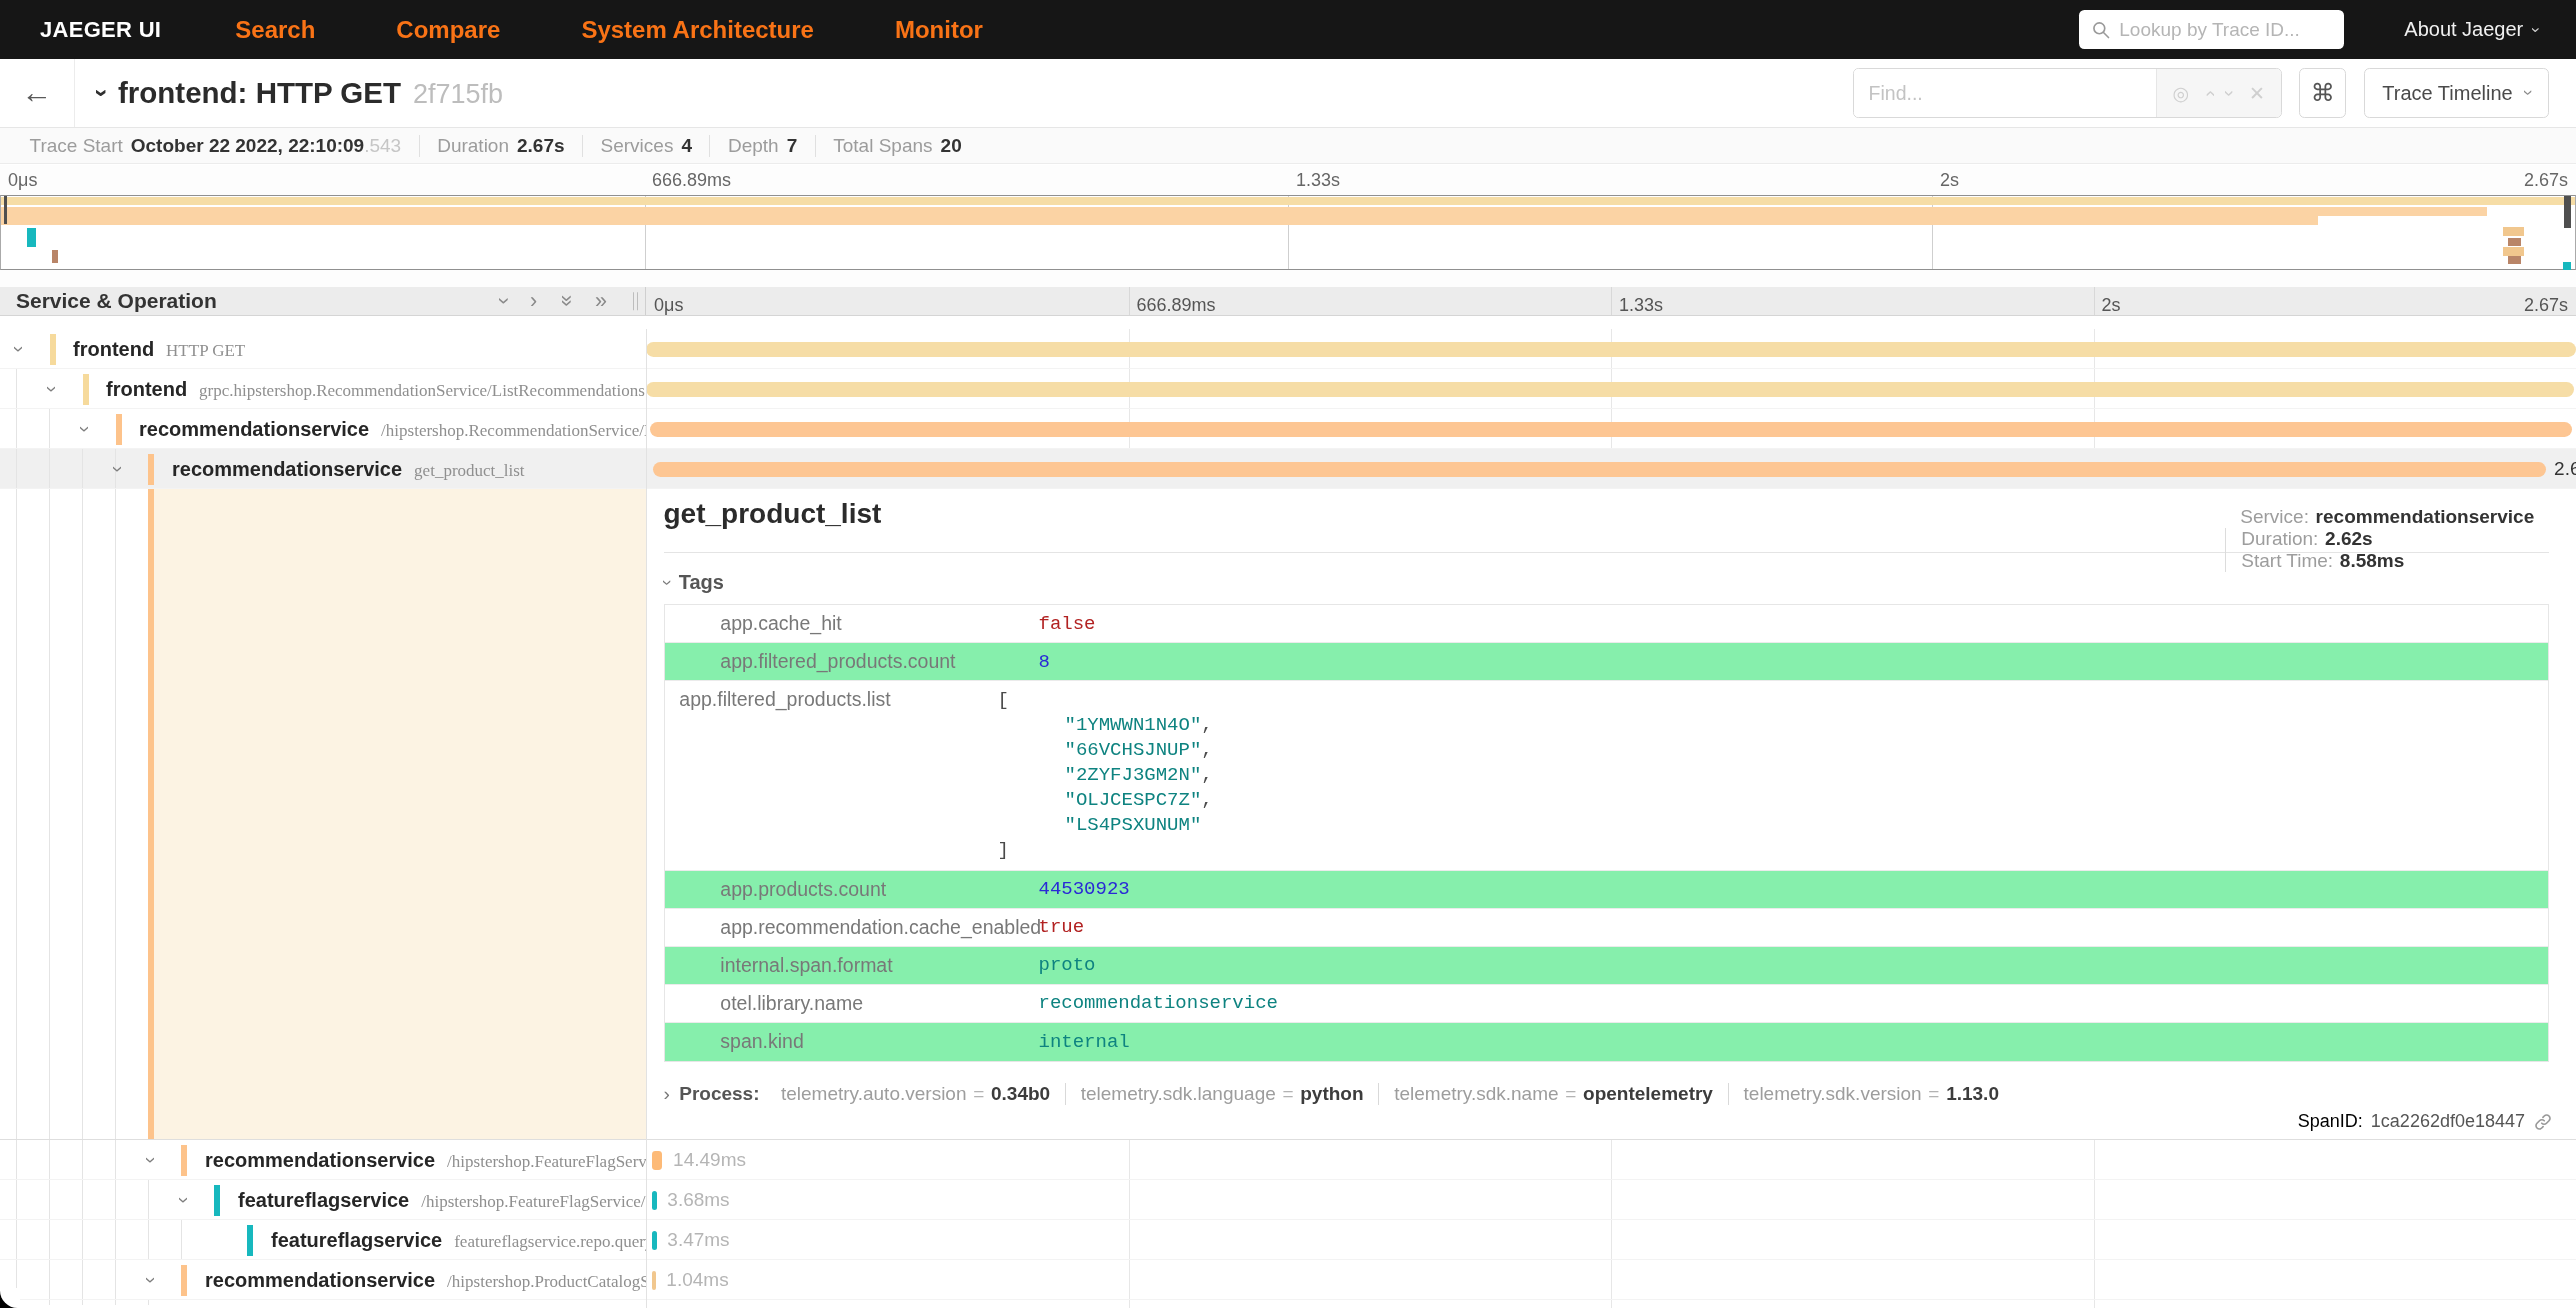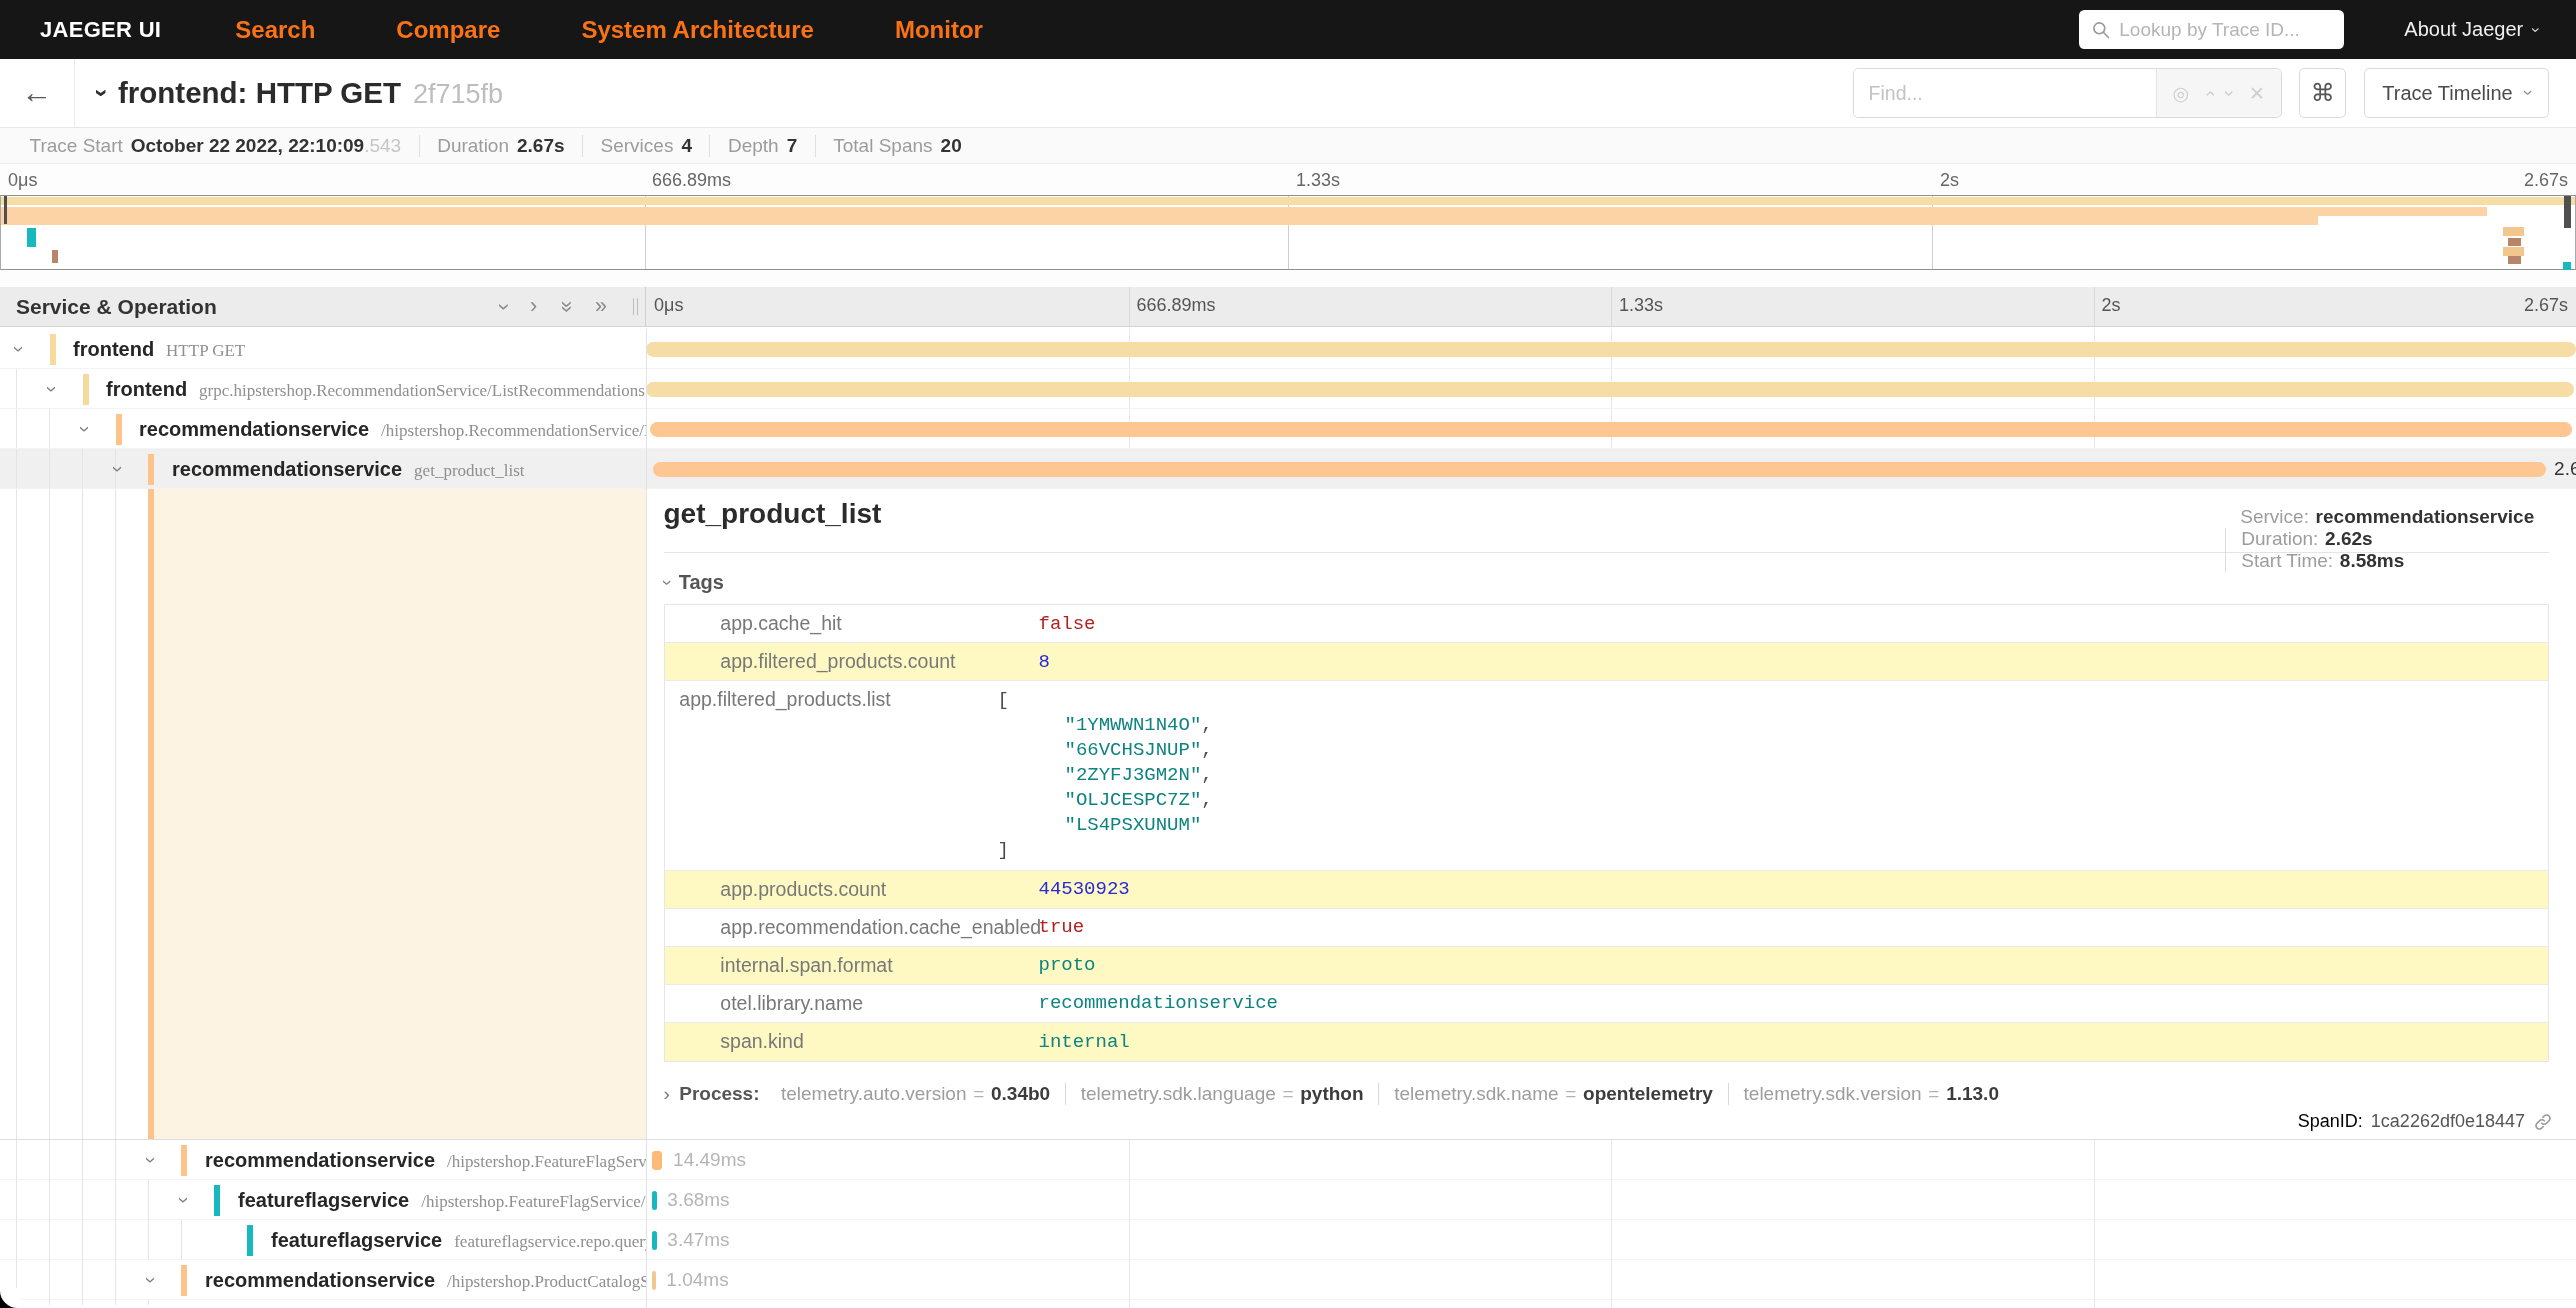--- a/index.html
+++ b/index.html
@@ -46,21 +46,21 @@
   
   .minimap { position:absolute; left:0; top:165px; width:2576px; height:123px; background:#fdfdfd; }
   .mm-ticks { position:absolute; left:0; top:0; width:100%; height:29.5px; }
   .tick-label { position:absolute; top:5.4px; font-size:18px; color:#666; white-space:nowrap; }
   .mm-canvas { position:absolute; left:0; top:29.5px; width:2576px; height:75px; background:#fff; border-top:1.3px solid #909090; border-bottom:1.3px solid #909090; border-left:0.7px solid #aaa; border-right:0.7px solid #aaa; }
   .mm-grid { position:absolute; top:0; bottom:0; width:0.7px; background:#cfcfcf; }
   .mm-bar { position:absolute; }
   .mm-handle { position:absolute; background:#4f4f4f; cursor:col-resize; }
 
   
-  .grid-header { position:absolute; left:0; top:287px; width:2576px; height:40px; background:#ececec; border-bottom:0.7px solid #d5d5d5; display:flex; }
+  .grid-header { position:absolute; left:0; top:287px; width:2576px; height:29px; background:#ececec; border-bottom:0.7px solid #d5d5d5; display:flex; }
   .gh-left { width:646px; height:100%; display:flex; align-items:center; padding-left:16px; position:relative; border-right:0.7px solid #cfcfcf; }
   .gh-title { font-size:21px; font-weight:bold; color:#333; }
   .gh-icons { margin-left:auto; display:flex; align-items:center; gap:23px; margin-right:38px; color:#8a8a8a; font-size:21.5px; }
   .gh-icons span { cursor:pointer; }
   .gh-grip { position:absolute; right:6.7px; top:50%; transform:translateY(-50%); display:flex; gap:2.7px; cursor:col-resize; }
   .gh-grip i { width:1.3px; height:17.5px; background:#bdbdbd; display:block; }
   .gh-right { position:relative; flex:1; height:100%; }
   .gh-right .tick-label { top:8px; color:#555; }
   .gh-grid { position:absolute; top:0; bottom:0; width:0.7px; background:#d8d8d8; }
 
@@ -98,21 +98,21 @@
   .stat:first-child { border-left:none; }
   .stat .s-label { color:#9d9d9d; }
   .stat .s-value { color:#333; font-weight:bold; margin-left:6.7px; }
   .detail-divider { border-bottom:0.7px solid #e4e4e4; }
   .accordion-hd { display:flex; align-items:center; gap:9.4px; margin-top:17.5px; height:24px; cursor:pointer; }
   .accordion-hd .chev { color:#7a7a7a; font-size:17.5px; }
   .accordion-title { font-size:20px; font-weight:bold; color:#555; }
   .tags-table { margin-top:9.4px; border:0.7px solid #e6e6e6; }
   .tag-row { display:flex; min-height:38px; align-items:center; border-bottom:0.7px solid #ebebeb; background:#fff;padding-left:41px; }
   .tag-row:last-child { border-bottom:none; }
-  .tag-row.alt { background:#fef9c3; }
+  .tag-row.alt { background:#86efac; }
   .tag-row.listrow { align-items:flex-start; padding:6.7px 0; }
   .tag-key { width:333px; flex:none; padding-left:14.8px; color:#787878; font-size:19.5px; }
   .tag-val { font-family:"Liberation Mono","DejaVu Sans Mono",monospace; font-size:19px; }
   .json-line { line-height:25px; white-space:pre; color:#4a4a4a; }
   .json-ind { padding-left:67px; }
   .proc-row { display:flex; align-items:center; margin-top:17.5px; height:29.5px; font-size:19px; }
   .proc-chev { color:#777; font-size:19px; margin-right:9.4px; }
   .proc-label { font-weight:bold; color:#555; margin-right:6.7px; }
   .proc-item { display:flex; align-items:baseline; padding:0 14.8px; border-left:0.7px solid #d9d9d9; white-space:nowrap; }
   .proc-item:first-of-type { border-left:none; }

